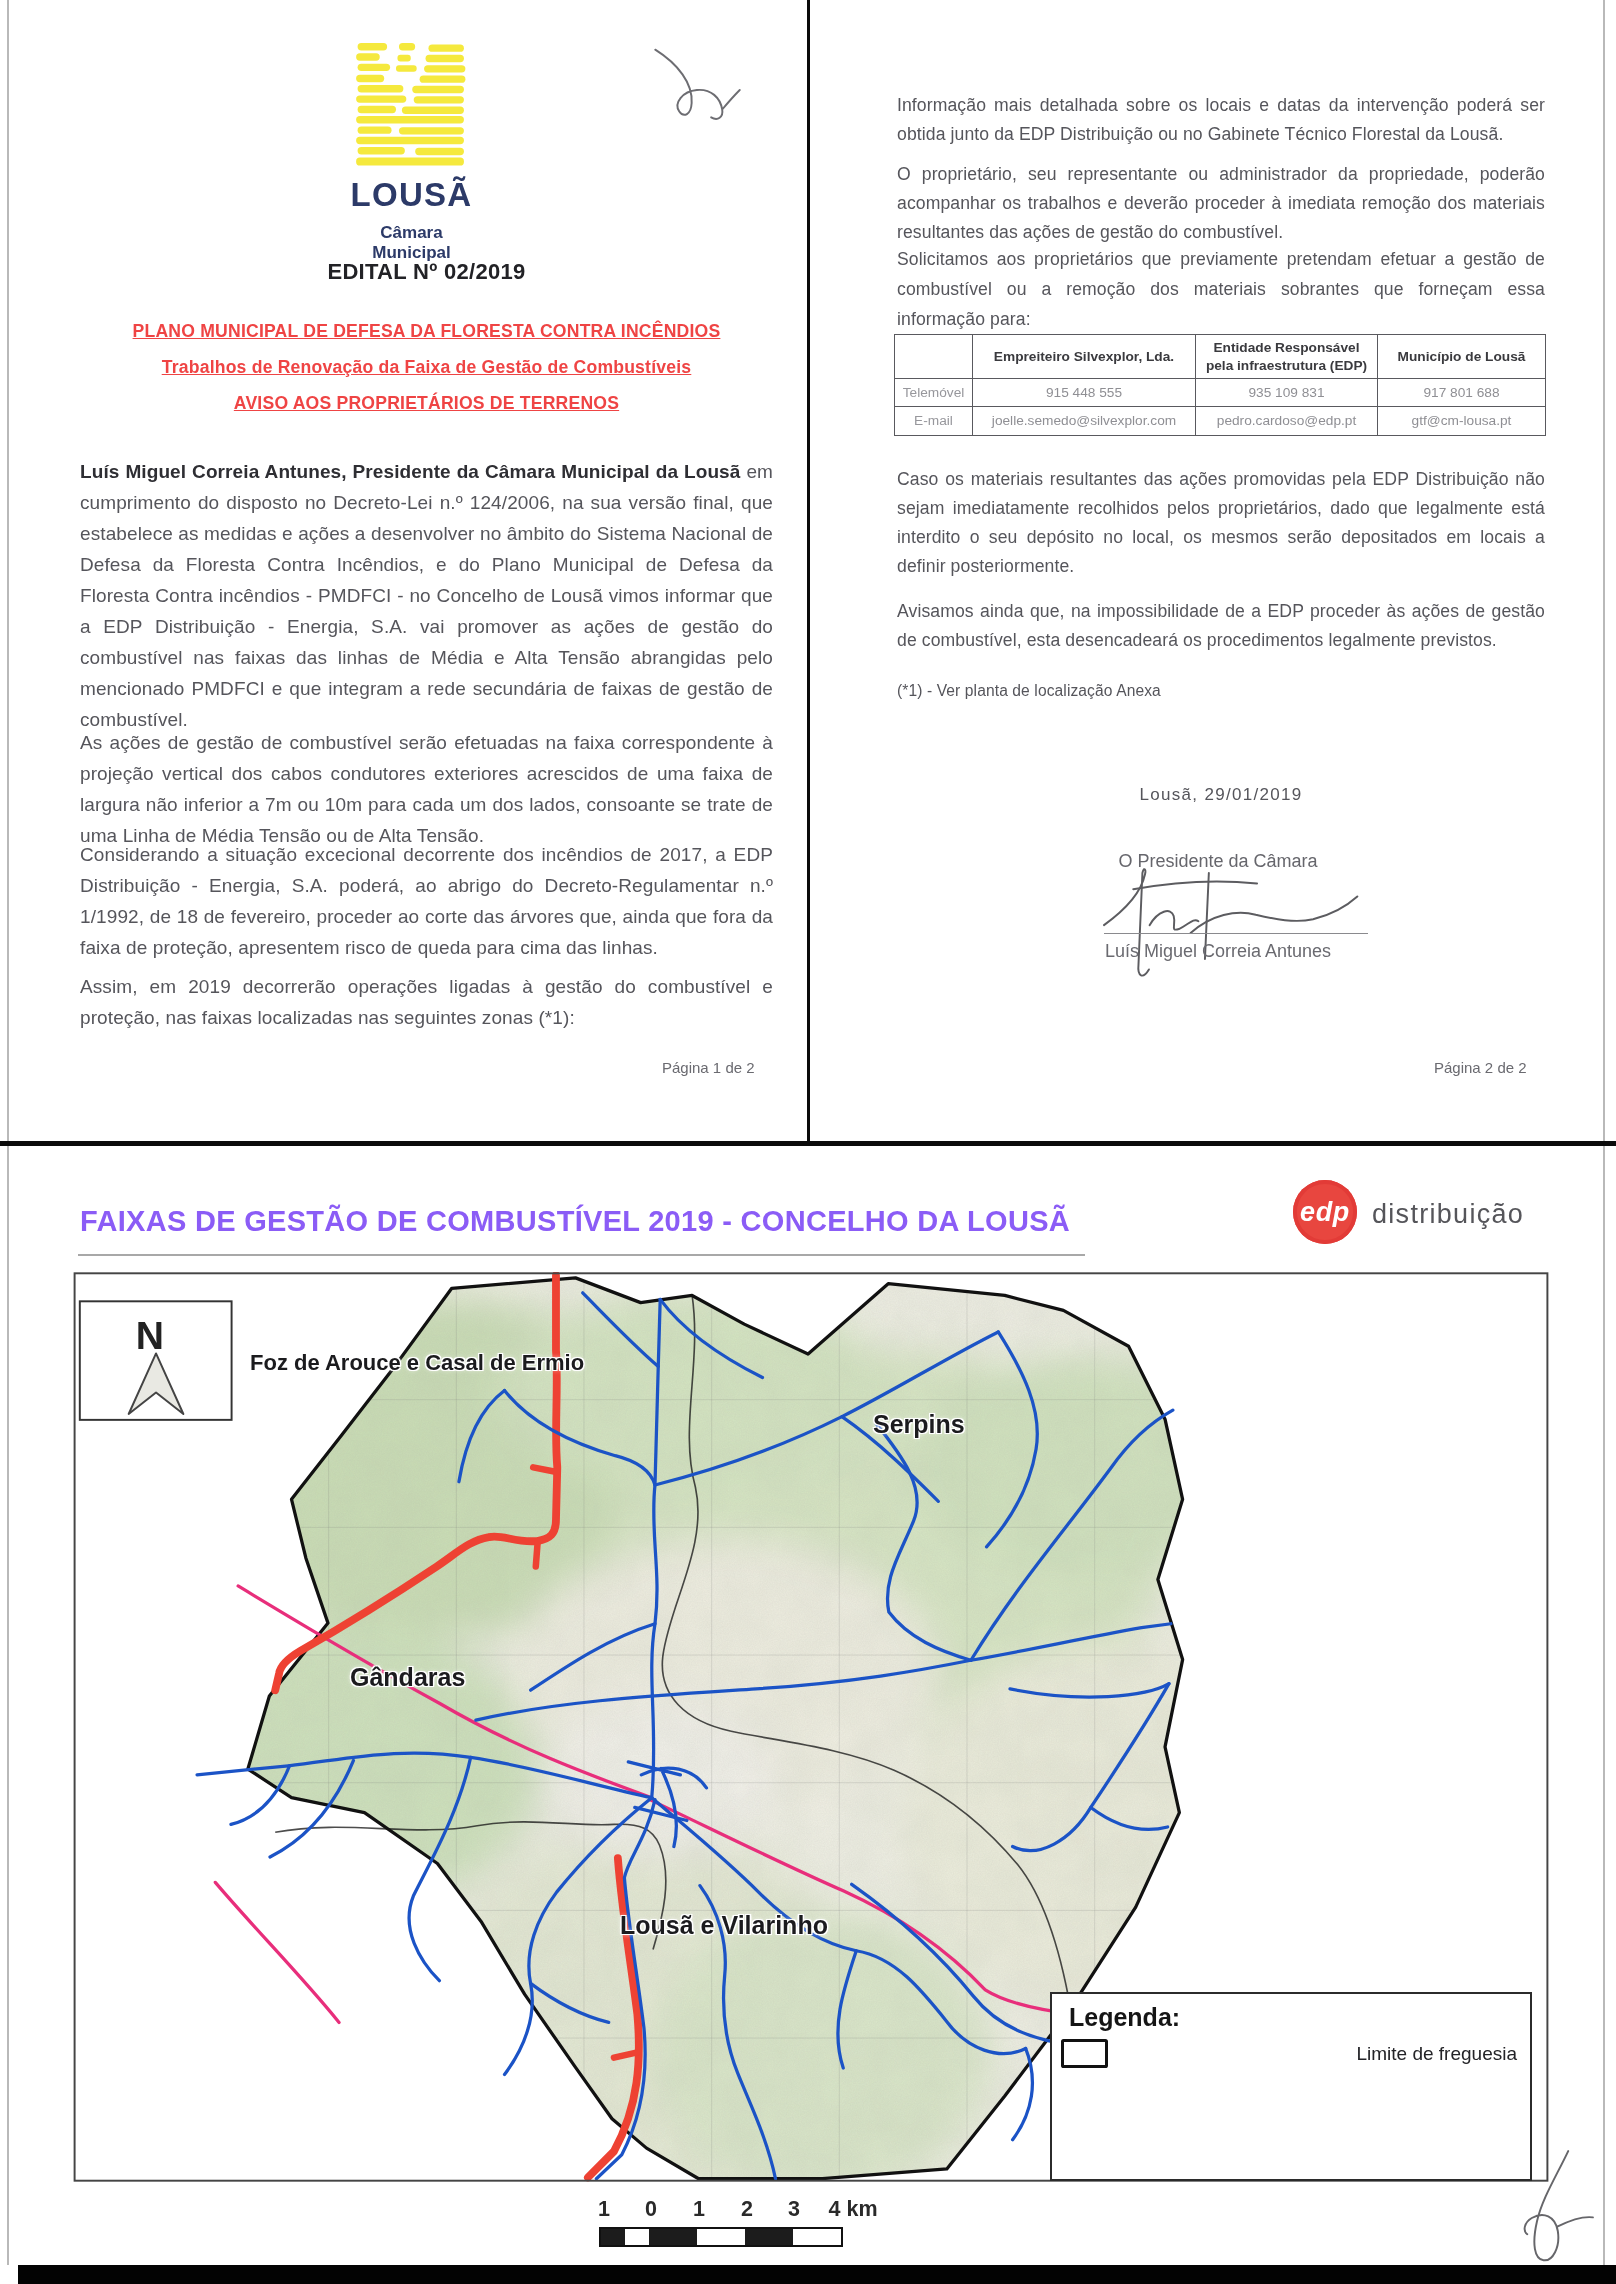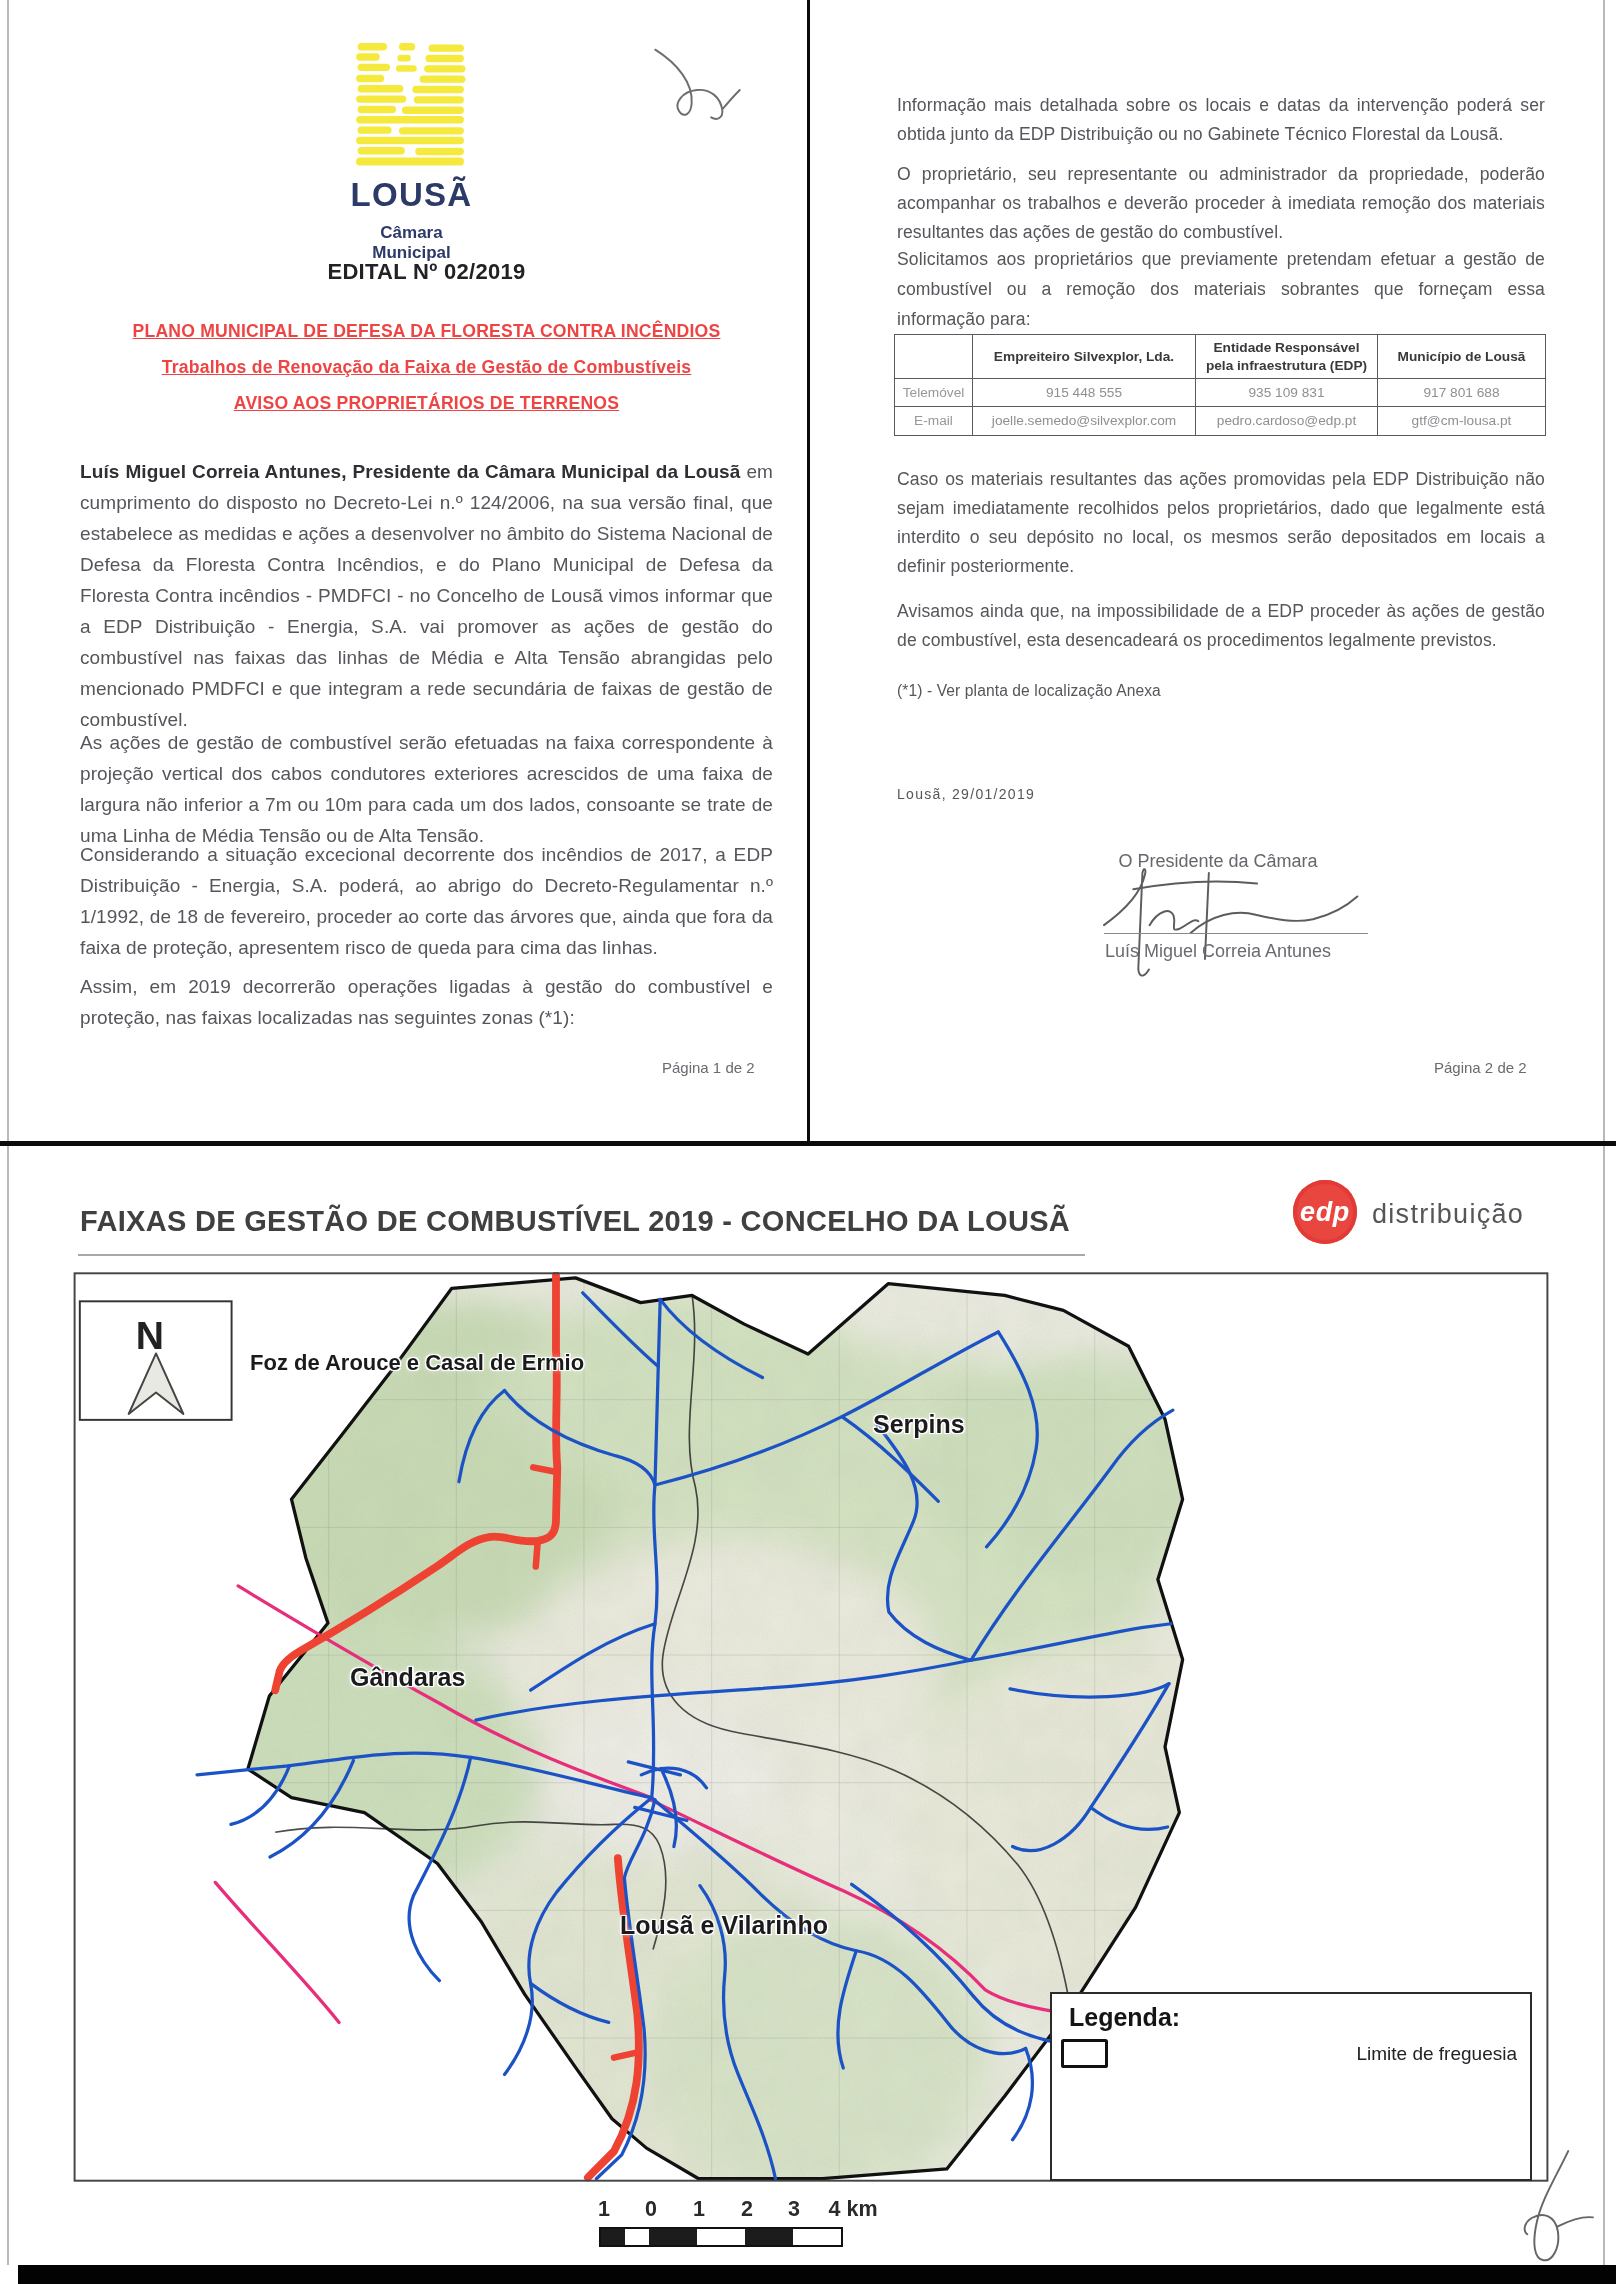--- a/index.html
+++ b/index.html
@@ -30,21 +30,21 @@
   table.contact td,table.contact th{border:1.3px solid #59595e;padding:2.6px 3.9px;
        font-size:13.7px;text-align:center;vertical-align:middle;}
   table.contact th{font-weight:bold;color:#3a3a3e;line-height:1.25;height:38px;}
   table.contact td{color:#8f8f94;height:22px;}
   table.contact td.rowlab{color:#97979c;}
   table.contact td.dark{color:#2f2f33;font-weight:bold;}
   
   .sigblock{position:absolute;left:1068px;top:0;width:300px;text-align:center;}
   
   .map-title{position:absolute;left:80px;top:1205px;font-size:29px;font-weight:bold;
-       color:#404040;letter-spacing:0.3px;margin:0;}
+       color:#8b5cf6;letter-spacing:0.3px;margin:0;}
   .title-rule{position:absolute;left:78px;top:1254px;width:1007px;height:2px;background:#a8a8a8;}
   .edp-circle{position:absolute;left:1293px;top:1180px;width:64px;height:64px;border-radius:50%;
        background:#e8463f;display:flex;align-items:center;justify-content:center;
        box-shadow:inset 0 0 0 3.9px #e23b37;}
   .edp-script{font-style:italic;font-weight:bold;font-size:27px;color:#fff;letter-spacing:0.7px;}
   .edp-word{position:absolute;left:1372px;top:1199px;font-size:27px;color:#55555a;letter-spacing:1.3px;}
   .map-label{position:absolute;font-weight:bold;color:#1b1b1e;font-size:23px;white-space:nowrap;
        text-shadow:-1.3px -1.3px 0 #fff,1.3px -1.3px 0 #fff,-1.3px 1.3px 0 #fff,1.3px 1.3px 0 #fff,0 0 5.2px #fff;}
   
   .legend-box{position:absolute;left:1050px;top:1992px;width:482px;height:189px;background:#fff;
@@ -152,21 +152,21 @@
       <td>joelle.semedo@silvexplor.com</td>
       <td>pedro.cardoso@edp.pt</td>
       <td>gtf@cm-lousa.pt</td>
     </tr>
   </tbody>
     </table>
 
   <p class="doc-p" style="top:465px;left:897px;width:648px;font-size:17.6px;line-height:29px;">Caso os materiais resultantes das ações promovidas pela EDP Distribuição não sejam imediatamente recolhidos pelos proprietários, dado que legalmente está interdito o seu depósito no local, os mesmos serão depositados em locais a definir posteriormente.</p>
   <p class="doc-p" style="top:597px;left:897px;width:648px;font-size:17.6px;line-height:29px;">Avisamos ainda que, na impossibilidade de a EDP proceder às ações de gestão de combustível, esta desencadeará os procedimentos legalmente previstos.</p>
   <p class="doc-p" style="top:678px;left:897px;width:648px;font-size:15.6px;line-height:26px;text-align:left;">(*1) - Ver planta de localização Anexa</p>
-  <p class="doc-p" style="top:780px;left:897px;width:648px;font-size:14px;letter-spacing:1.3px;text-align:left;">Lousã, 29/01/2019</p>
+  <p class="doc-p" style="top:780px;left:897px;width:648px;font-size:17px;letter-spacing:1.3px;text-align:center;">Lousã, 29/01/2019</p>
 
   <div class="sigblock" style="top:851px;">
     <div style="font-size:18px;color:#66666c;">O Presidente da Câmara</div>
   </div>
   <svg class="abs" style="left:1081px;top:860px;" width="313" height="127" viewBox="0 0 480 195">
     <g fill="none" stroke="#5c5c60" stroke-width="3" stroke-linecap="round">
       <path d="M35,100 C70,75 92,50 98,22 C100,14 96,10 94,20 L88,160 C86,180 95,183 104,168"></path>
       <path d="M105,100 C118,78 138,72 142,86 C146,100 136,110 150,106 C164,100 172,88 180,94"></path>
       <path d="M196,20 L190,152"></path>
       <path d="M168,112 C200,84 238,76 268,84 C298,91 328,97 356,91 C384,84 404,74 424,56"></path>

